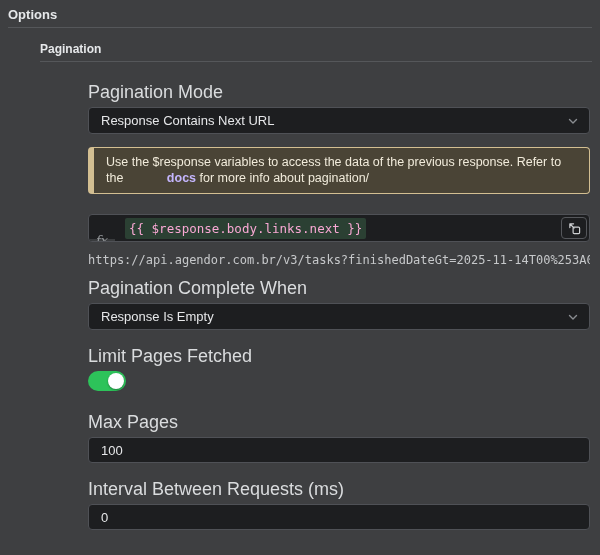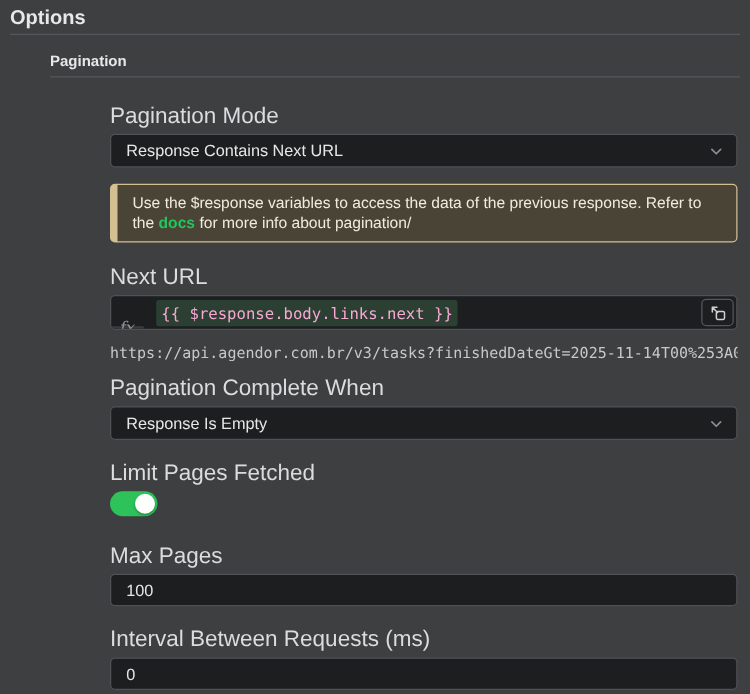--- a/index.html
+++ b/index.html
@@ -5,21 +5,21 @@
   html,body{margin:0;padding:0;}
   body{
     width:600px;height:555px;
     background:#3e3f41;
     font-family:"Liberation Sans",sans-serif;
     color:#dcdee0;
     overflow:hidden;
     -webkit-font-smoothing:antialiased;
   }
   .section-title{
-    font-size:16px;font-weight:700;color:#e6e8ea;
+    font-size:13px;font-weight:700;color:#e6e8ea;
     padding:8px 8px 0 8px;line-height:14px;
   }
   .rule{border:none;border-top:1px solid #55575a;margin:5px 8px 0 8px;height:0;}
   .sub-title{
     font-size:12px;font-weight:700;color:#e6e8ea;
     padding:14px 8px 0 40px;line-height:14px;
   }
   .rule-sub{margin-left:40px;}
   .content{margin:23px 10px 0 88px;}
   .param{margin-bottom:0;}
@@ -40,21 +40,21 @@
     width:12px;height:12px;color:#8a8d91;
   }
   .notice{
     margin-top:13px;
     background:#4a4436;
     border:1px solid #d3bf92;border-left:6px solid #d3bf92;
     border-radius:4px;
     padding:6px 12px 7px 12px;
     font-size:12.5px;line-height:16px;color:#f1ebdb;
   }
-  .notice a{color:#22c55e;font-weight:700;text-decoration:none;cursor:pointer;}
+  .notice a{color:#c4b5fd;font-weight:700;text-decoration:none;cursor:pointer;margin-left:40px;}
   .expr-wrap{
     display:flex;align-items:stretch;height:26px;
     background:#1d1e20;border:1px solid #4f5156;border-radius:4px;
     overflow:hidden;position:relative;
   }
   .fx-badge{
     width:26px;flex:0 0 26px;background:#3a3c3e;
     display:flex;align-items:center;justify-content:center;
     font-family:"DejaVu Serif",serif;font-style:italic;
     font-size:13px;color:#94979a;margin-top:24px;
@@ -119,21 +119,20 @@
             <path d="M2.5 4.5 L6 8 L9.5 4.5"></path>
           </svg>
       </div>
     </div>
 
     <div class="notice mb20">
       <span>Use the $response variables to access the data of the previous response. Refer to the </span><a>docs</a><span> for more info about pagination/</span>
     </div>
 
     <div class="param mb14">
-      <div class="param-label">Next URL</div>
       <div class="expr-wrap">
         <div class="fx-badge">fx</div>
         <div class="expr-text-area">
           <span class="expr-text">{{ $response.body.links.next }}</span>
         </div>
         <button class="expand-btn">
           <svg width="13" height="13" viewBox="0 0 14 14" fill="none" stroke="currentColor" stroke-width="1.3" stroke-linecap="round" stroke-linejoin="round">
             <rect x="5.5" y="5.5" width="7" height="7" rx="1.2"></rect>
             <path d="M2 6 V2 h4 M2.2 2.2 l4.3 4.3"></path>
           </svg>

